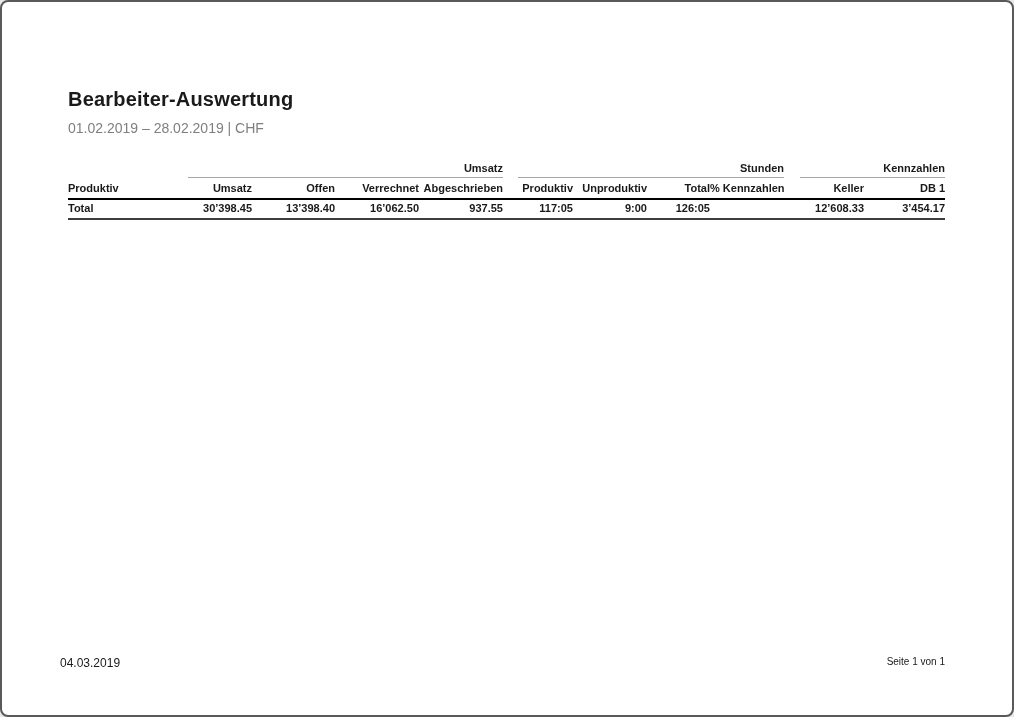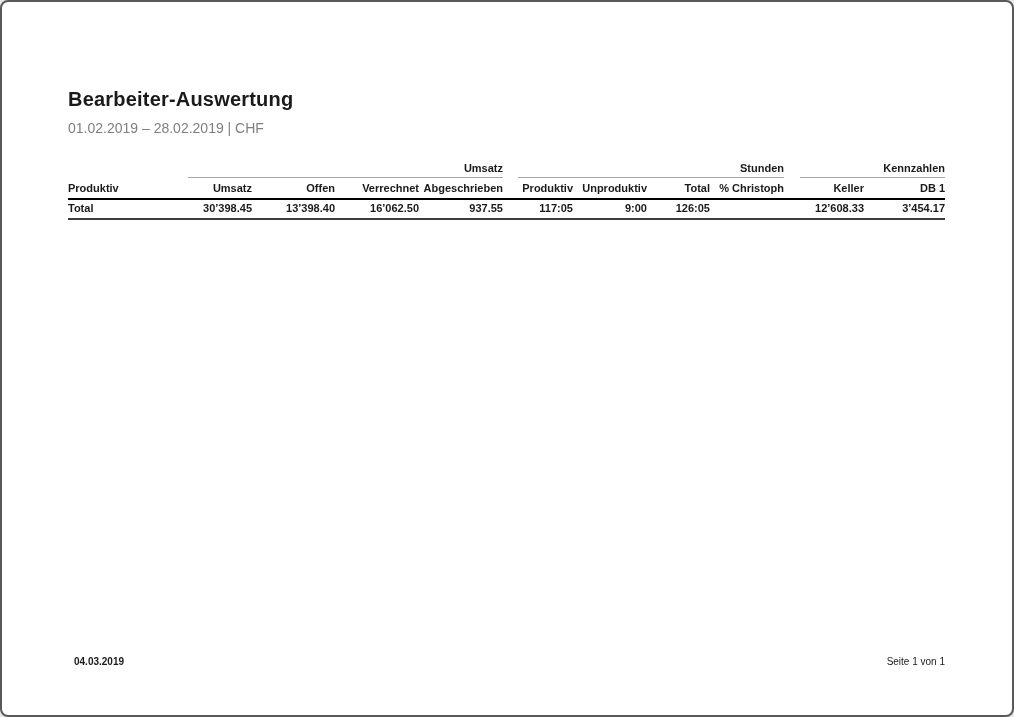--- a/index.html
+++ b/index.html
@@ -90,25 +90,24 @@
     font-weight: bold;
     border-bottom: 2px solid #3d3d3d;
     padding-bottom: 4px;
   }
 
   .pr12 { padding-right: 12px; }
   .pr5  { padding-right: 5px; }
 
   .footer-date {
     position: absolute;
-    left: 72px;
+    left: 58px;
     top: 654px;
-    font-size: 10px;
+    font-size: 12px;
     color: #1a1a1a;
-    font-weight: bold;
   }
   .footer-page {
     position: absolute;
     right: 67px;
     top: 654px;
     font-size: 10px;
     color: #1a1a1a;
     margin-left: 8px;
   }
 </style>
@@ -155,21 +154,21 @@
       </tr>
       <tr class="header-row">
         <th class="al">Produktiv</th>
         <th>Umsatz</th>
         <th>Offen</th>
         <th>Verrechnet</th>
         <th>Abgeschrieben</th>
         <th>Produktiv</th>
         <th>Unproduktiv</th>
         <th>Total</th>
-        <th>% Christoph</th>
+        <th>% Kennzahlen</th>
         <th>Keller</th>
         <th>DB 1</th>
       </tr>
     </thead>
     <tbody>
       <tr class="total-row">
         <td class="al">Total</td>
         <td>30’398.45</td>
         <td>13’398.40</td>
         <td>16’062.50</td>

